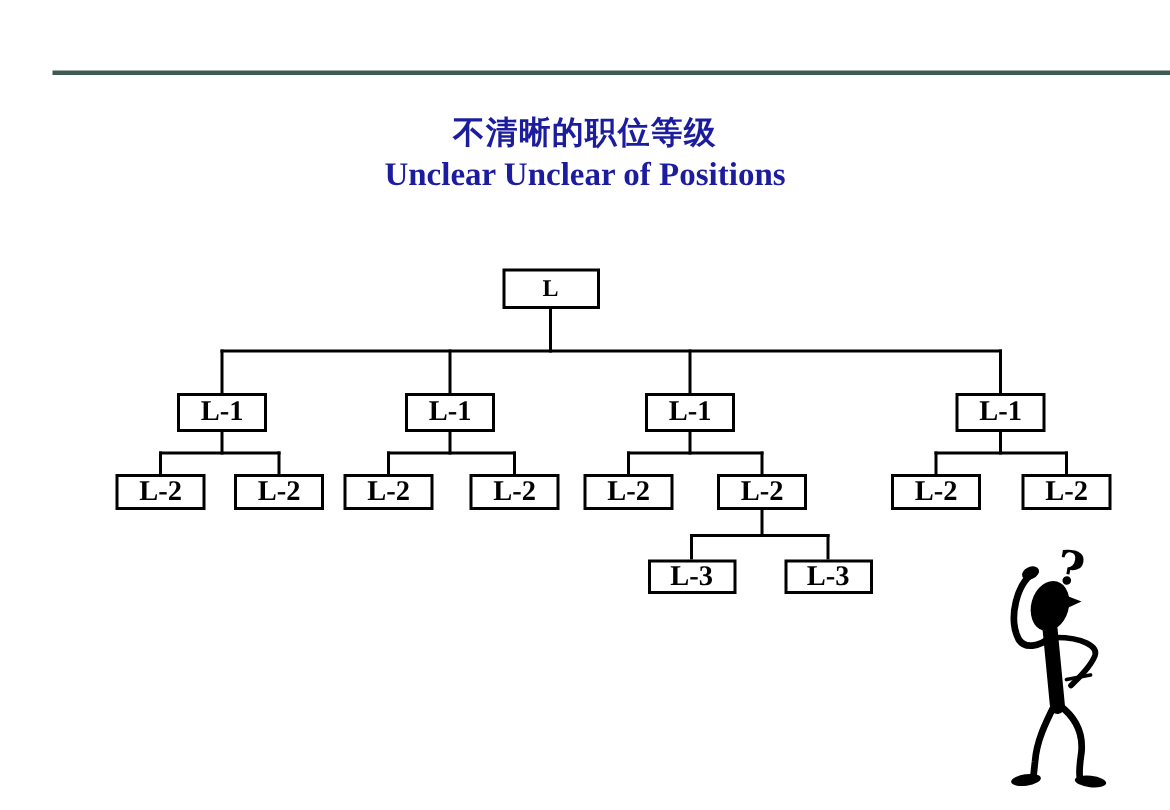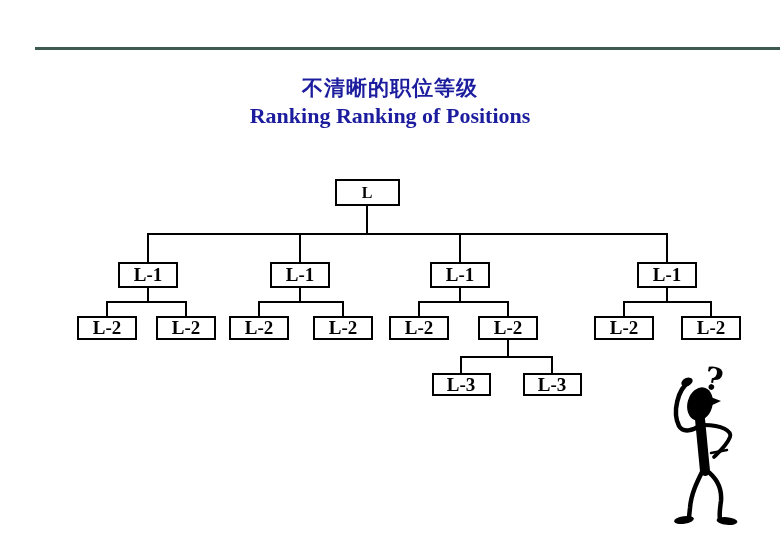--- a/index.html
+++ b/index.html
@@ -23,21 +23,21 @@
 </style>
 </head>
 <body>
 
 <div class="slide">
 
   <div class="top-rule" style="background: rgb(61, 91, 83);"></div>
 
   <div class="titles" style="color: rgb(28, 28, 158);">
     <div class="title-zh">不清晰的职位等级</div>
-    <div class="title-en">Ranking Ranking of Positions</div>
+    <div class="title-en">Unclear Unclear of Positions</div>
   </div>
 
   <div id="orgchart" class="orgchart">
       <div class="org-box root" style="left: 334.5px; top: 179px; width: 65px; height: 27px;">L</div>
       <div class="org-box" style="left: 118px; top: 262px; width: 60px; height: 26px;">L-1</div>
       <div class="org-box" style="left: 270px; top: 262px; width: 60px; height: 26px;">L-1</div>
       <div class="org-box" style="left: 430px; top: 262px; width: 60px; height: 26px;">L-1</div>
       <div class="org-box" style="left: 637px; top: 262px; width: 60px; height: 26px;">L-1</div>
       <div class="org-box" style="left: 77px; top: 316px; width: 60px; height: 24px;">L-2</div>
       <div class="org-box" style="left: 156px; top: 316px; width: 60px; height: 24px;">L-2</div>

